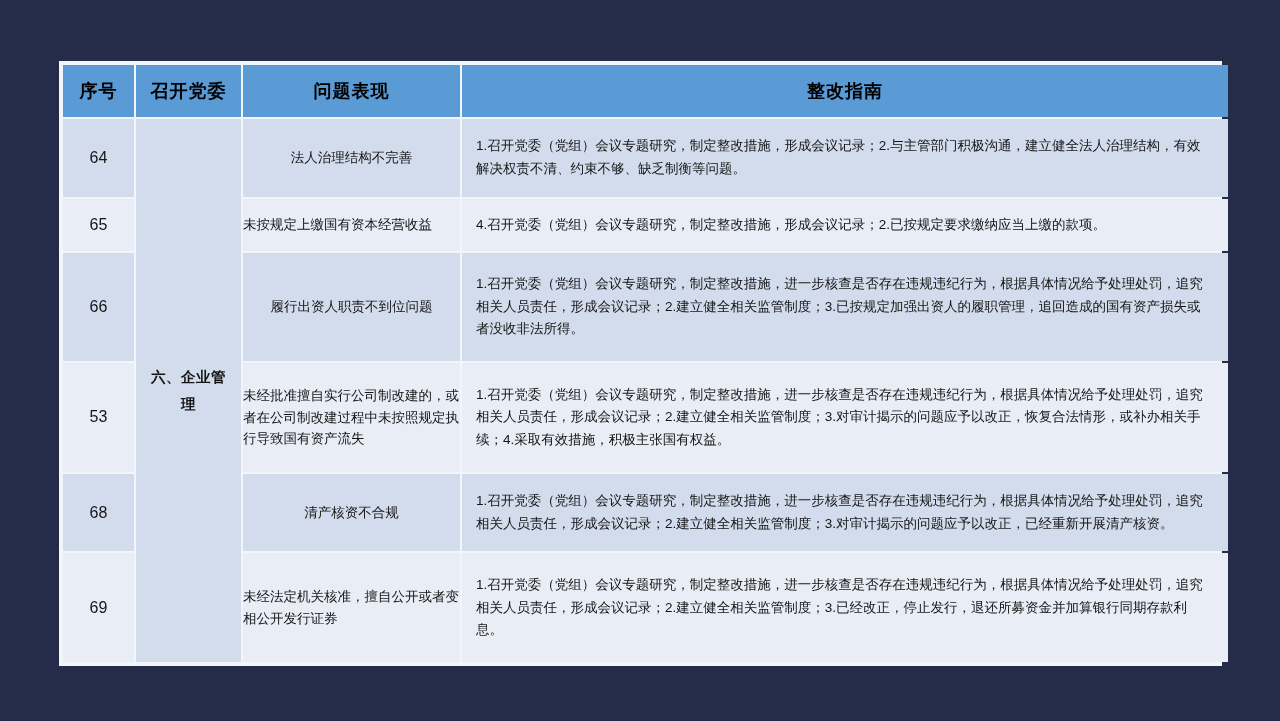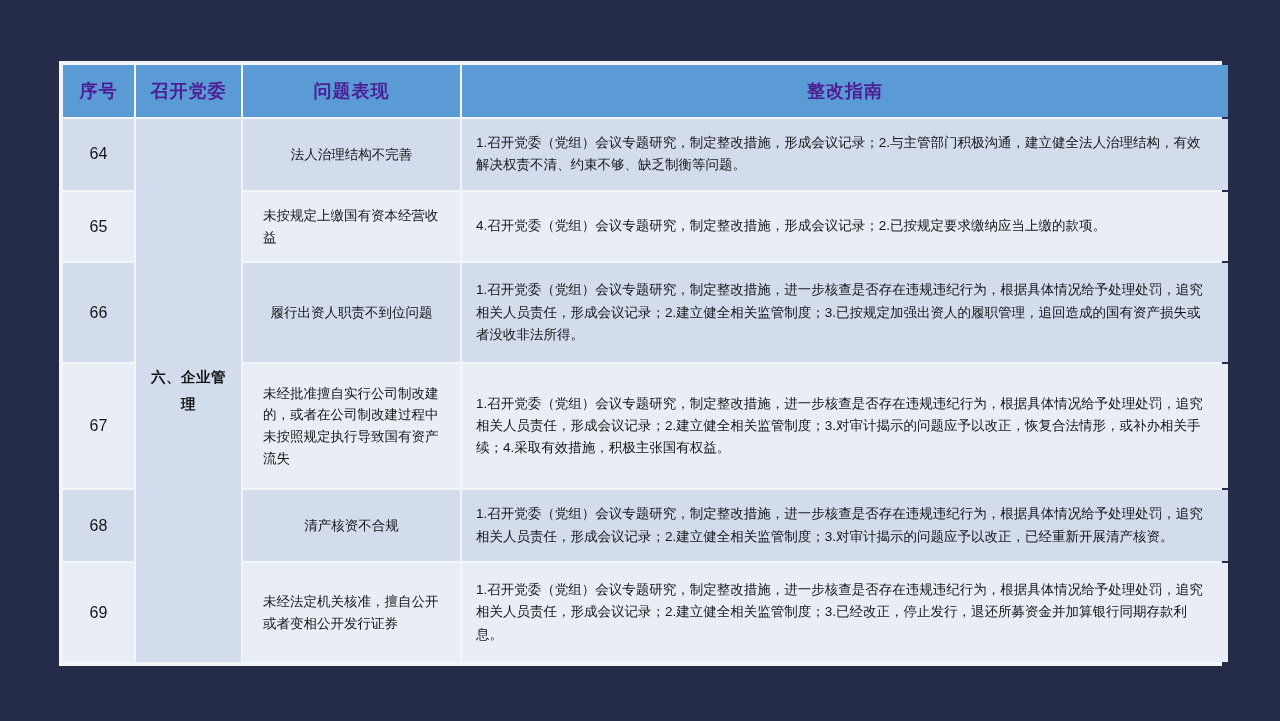--- a/index.html
+++ b/index.html
@@ -37,21 +37,21 @@
     width: 100%;
     height: 100%;
     border-collapse: separate;
     border-spacing: 2px 2px;
     table-layout: fixed;
   }
 
   
   thead th {
     background: #5b9bd5;
-    color: #4c1d95;
+    color: #000000;
     font-weight: bold;
     font-size: 18px;
     letter-spacing: 1px;
     text-align: center;
     vertical-align: middle;
     height: 52px;
     padding: 0 6px;
     border: 0;
   }
 
@@ -81,21 +81,21 @@
     text-align: center;
     font-weight: bold;
     font-size: 14.5px;
     background: #d2dcec;
     line-height: 1.85;
     letter-spacing: 0.5px;
   }
 
   td.issue {
     text-align: center;
-    padding: 6px 20px;
+    padding: 6px 0;
   }
   td.issue.wrapped {
     text-align: left;
   }
 
   td.guide {
     text-align: left;
     padding: 6px 14px 6px 14px;
     line-height: 1.66;
   }
@@ -141,21 +141,21 @@
             <td class="seq">65</td>
             <td class="issue wrapped">未按规定上缴国有资本经营收益</td>
             <td class="guide">4.召开党委（党组）会议专题研究，制定整改措施，形成会议记录；2.已按规定要求缴纳应当上缴的款项。</td>
           </tr>
           <tr class="shade-dark">
             <td class="seq">66</td>
             <td class="issue">履行出资人职责不到位问题</td>
             <td class="guide">1.召开党委（党组）会议专题研究，制定整改措施，进一步核查是否存在违规违纪行为，根据具体情况给予处理处罚，追究相关人员责任，形成会议记录；2.建立健全相关监管制度；3.已按规定加强出资人的履职管理，追回造成的国有资产损失或者没收非法所得。</td>
           </tr>
           <tr class="shade-light">
-            <td class="seq">67</td>
+            <td class="seq">53</td>
             <td class="issue wrapped">未经批准擅自实行公司制改建的，或者在公司制改建过程中未按照规定执行导致国有资产流失</td>
             <td class="guide">1.召开党委（党组）会议专题研究，制定整改措施，进一步核查是否存在违规违纪行为，根据具体情况给予处理处罚，追究相关人员责任，形成会议记录；2.建立健全相关监管制度；3.对审计揭示的问题应予以改正，恢复合法情形，或补办相关手续；4.采取有效措施，积极主张国有权益。</td>
           </tr>
           <tr class="shade-dark">
             <td class="seq">68</td>
             <td class="issue">清产核资不合规</td>
             <td class="guide">1.召开党委（党组）会议专题研究，制定整改措施，进一步核查是否存在违规违纪行为，根据具体情况给予处理处罚，追究相关人员责任，形成会议记录；2.建立健全相关监管制度；3.对审计揭示的问题应予以改正，已经重新开展清产核资。</td>
           </tr>
           <tr class="shade-light">
             <td class="seq">69</td>

